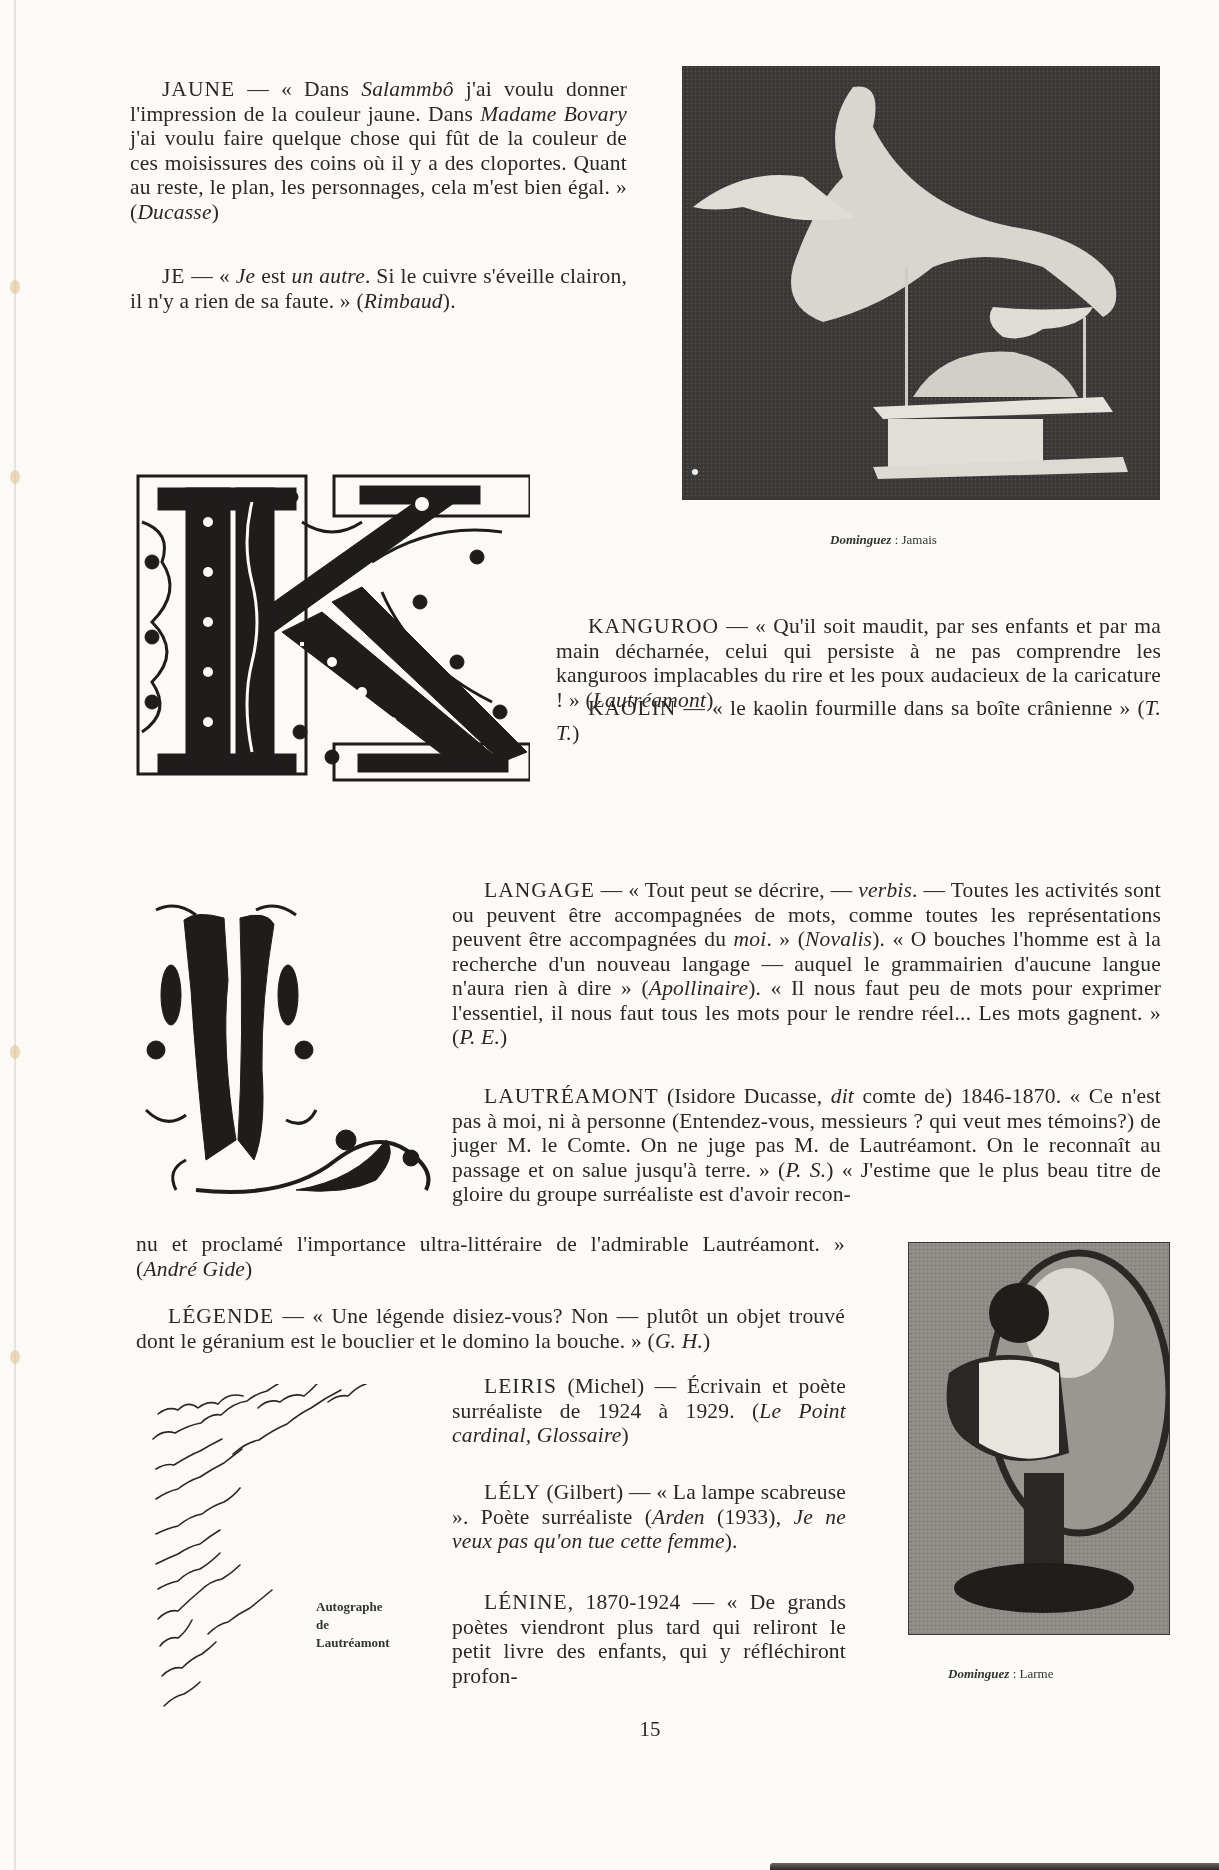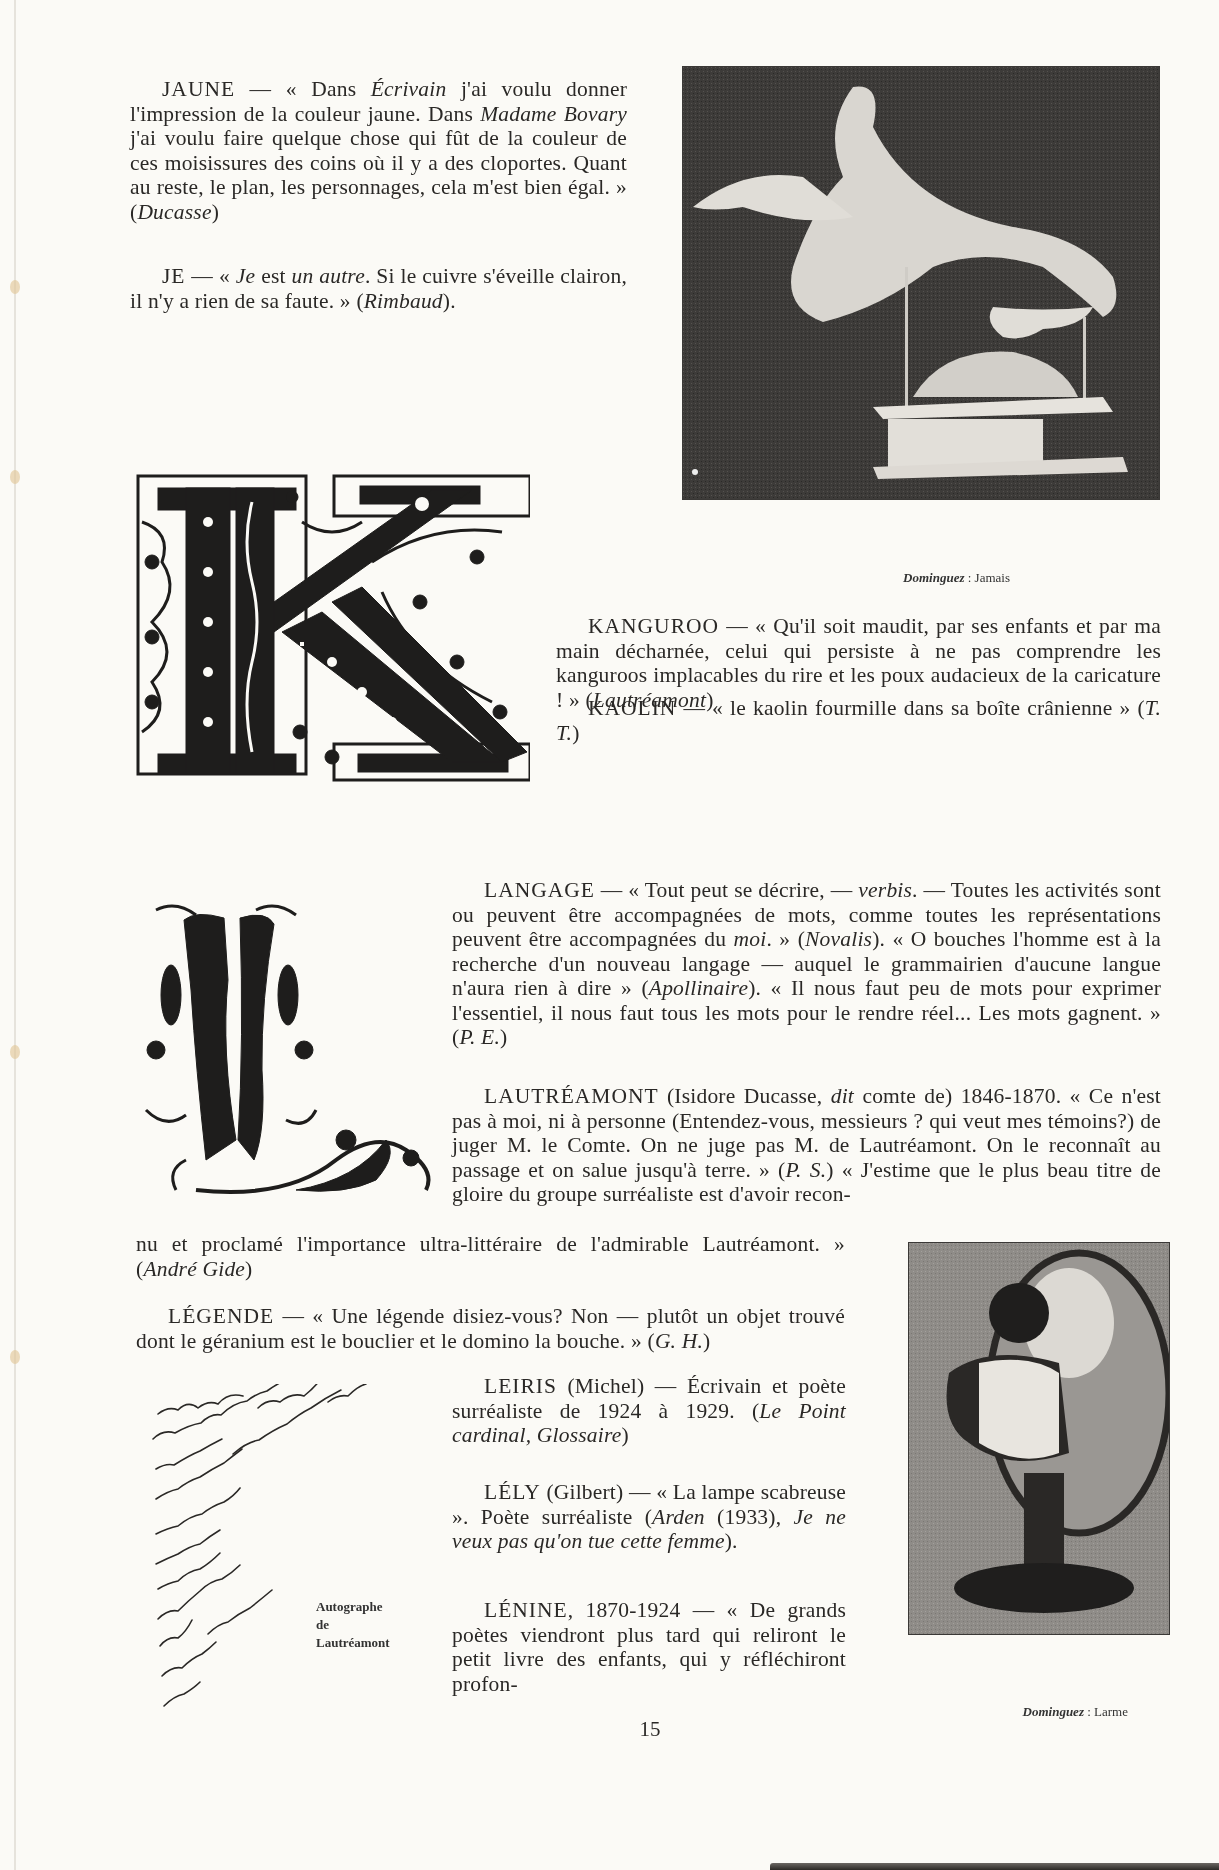--- a/index.html
+++ b/index.html
@@ -10,39 +10,39 @@
     color:#2a2826;
   }
   .page-edge { position:absolute; left:14px; top:0; width:2px; height:1870px; background:#e6e3dc; }
   .bottom-edge { position:absolute; left:770px; top:1863px; width:449px; height:7px; background:linear-gradient(#6b6763,#2b2926); border-radius:3px 0 0 0; }
   .stain { position:absolute; width:10px; height:14px; background:#e2c79a; border-radius:50%; opacity:.65; }
   .block { position:absolute; font-size:21.5px; line-height:24.5px; text-align:justify; letter-spacing:0.2px; }
   .block p { margin:0; text-indent:32px; }
   .sc { letter-spacing:1px; }
   i { font-style:italic; }
   .photo { position:absolute; border:1px solid #3a3836; overflow:hidden; }
-  .caption { position:absolute; font-size:13px; text-align:right; color:#333;margin-top:38px; }
+  .caption { position:absolute; font-size:13px; text-align:left; color:#333; }
   .caption i { font-weight:bold; }
   .dropcap { position:absolute; }
   .pagenum { position:absolute; left:620px; top:1717px; width:60px; text-align:center; font-size:21px; }
   .autograph-label { position:absolute; left:316px; top:1598px; width:110px; text-align:left; font-size:13px; line-height:18px; font-weight:bold; color:#333; }
   .handwriting { position:absolute; left:148px; top:1384px; width:290px; height:330px; }
 </style>
 </head>
 <body>
 
 <div class="page-edge"></div>
 <div class="stain" style="left:10px;top:280px;"></div>
 <div class="stain" style="left:10px;top:470px;"></div>
 <div class="stain" style="left:10px;top:1045px;"></div>
 <div class="stain" style="left:10px;top:1350px;"></div>
 <div class="bottom-edge"></div>
 
 <div class="block" style="left:130px;top:77px;width:497px;">
-  <p><span class="sc">JAUNE</span><span> — « Dans </span><i>Écrivain</i><span> j'ai voulu donner l'impression de la couleur jaune. Dans </span><i>Madame Bovary</i><span> j'ai voulu faire quelque chose qui fût de la couleur de ces moisissures des coins où il y a des cloportes. Quant au reste, le plan, les personnages, cela m'est bien égal. » (</span><i>Ducasse</i><span>)</span></p>
+  <p><span class="sc">JAUNE</span><span> — « Dans </span><i>Salammbô</i><span> j'ai voulu donner l'impression de la couleur jaune. Dans </span><i>Madame Bovary</i><span> j'ai voulu faire quelque chose qui fût de la couleur de ces moisissures des coins où il y a des cloportes. Quant au reste, le plan, les personnages, cela m'est bien égal. » (</span><i>Ducasse</i><span>)</span></p>
 </div>
 
 <div class="block" style="left:130px;top:264px;width:497px;">
   <p><span class="sc">JE</span><span> — « </span><i>Je</i><span> est </span><i>un autre</i><span>. Si le cuivre s'éveille clairon, il n'y a rien de sa faute. » (</span><i>Rimbaud</i><span>).</span></p>
 </div>
 
 <div class="photo" style="left:682px;top:66px;width:476px;height:432px;background:#3b3937;">
   <svg width="476" height="432" viewBox="0 0 476 432">
     <defs>
       <pattern id="grain" width="4" height="4" patternUnits="userSpaceOnUse">
@@ -211,17 +211,17 @@
 </div>
 
 <div class="block" style="left:452px;top:1374px;width:394px;">
   <p><span class="sc">LEIRIS</span><span> (Michel) — Écrivain et poète surréaliste de 1924 à 1929. (</span><i>Le Point cardinal, Glossaire</i><span>)</span></p>
 </div>
 
 <div class="block" style="left:452px;top:1470px;width:394px;margin-top:10px;">
   <p><span class="sc">LÉLY</span><span> (Gilbert) — « La lampe scabreuse ». Poète surréaliste (</span><i>Arden</i><span> (1933), </span><i>Je ne veux pas qu'on tue cette femme</i><span>).</span></p>
 </div>
 
-<div class="block" style="left:452px;top:1590px;width:394px;margin-top:8px;">
+<div class="block" style="left:452px;top:1590px;width:394px;">
   <p><span class="sc">LÉNINE</span><span>, 1870-1924 — « De grands poètes viendront plus tard qui reliront le petit livre des enfants, qui y réfléchiront profon-</span></p>
 </div>
 
 <div class="pagenum">15</div>
 
 </body></html>

